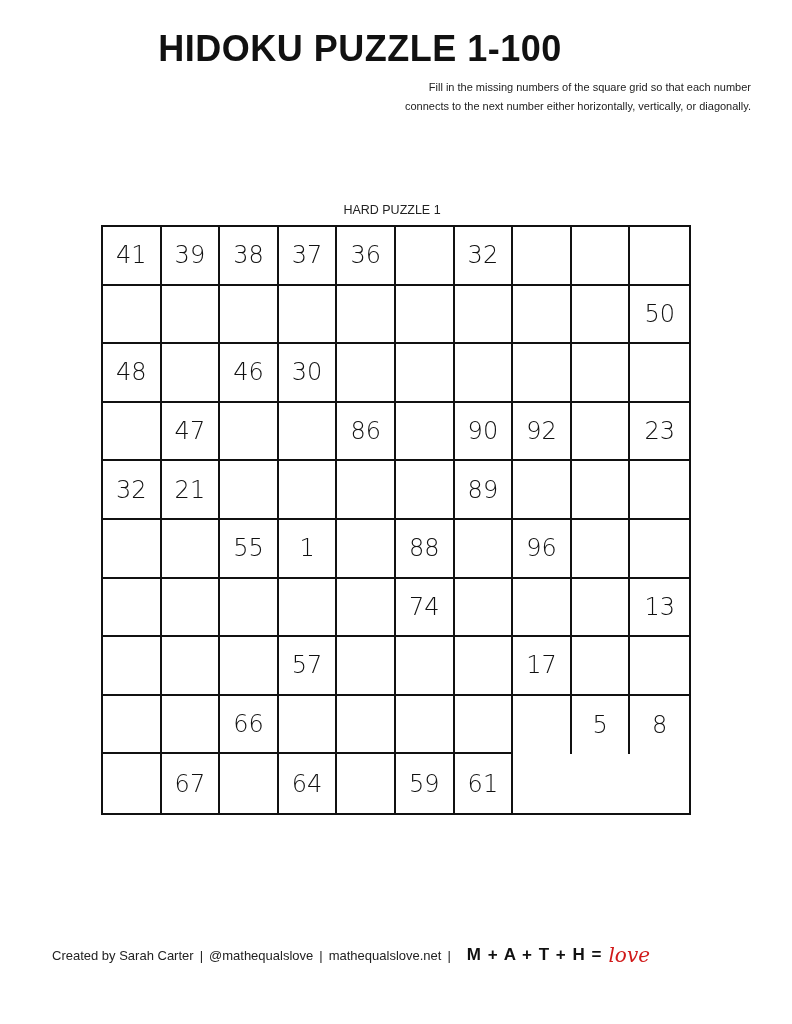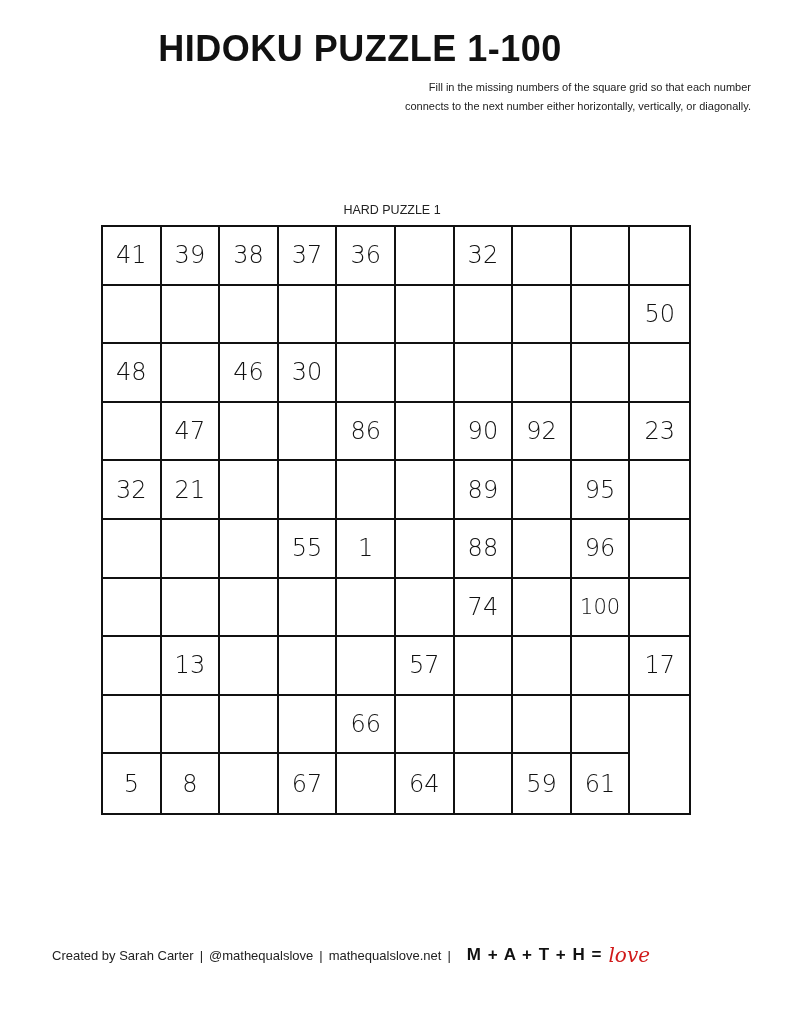--- a/index.html
+++ b/index.html
@@ -79,41 +79,39 @@
     <div class="cell"></div>
     <div class="cell">23</div>
     <div class="cell">32</div>
     <div class="cell">21</div>
     <div class="cell"></div>
     <div class="cell"></div>
     <div class="cell"></div>
     <div class="cell"></div>
     <div class="cell">89</div>
     <div class="cell"></div>
-    <div class="cell">95</div>
     <div class="cell"></div>
     <div class="cell"></div>
     <div class="cell"></div>
     <div class="cell"></div>
     <div class="cell">55</div>
     <div class="cell">1</div>
     <div class="cell"></div>
     <div class="cell">88</div>
     <div class="cell"></div>
     <div class="cell">96</div>
     <div class="cell"></div>
     <div class="cell"></div>
     <div class="cell"></div>
     <div class="cell"></div>
     <div class="cell"></div>
     <div class="cell"></div>
     <div class="cell"></div>
     <div class="cell">74</div>
     <div class="cell"></div>
-    <div class="cell small">100</div>
     <div class="cell"></div>
     <div class="cell"></div>
     <div class="cell">13</div>
     <div class="cell"></div>
     <div class="cell"></div>
     <div class="cell"></div>
     <div class="cell">57</div>
     <div class="cell"></div>
     <div class="cell"></div>
     <div class="cell"></div>

